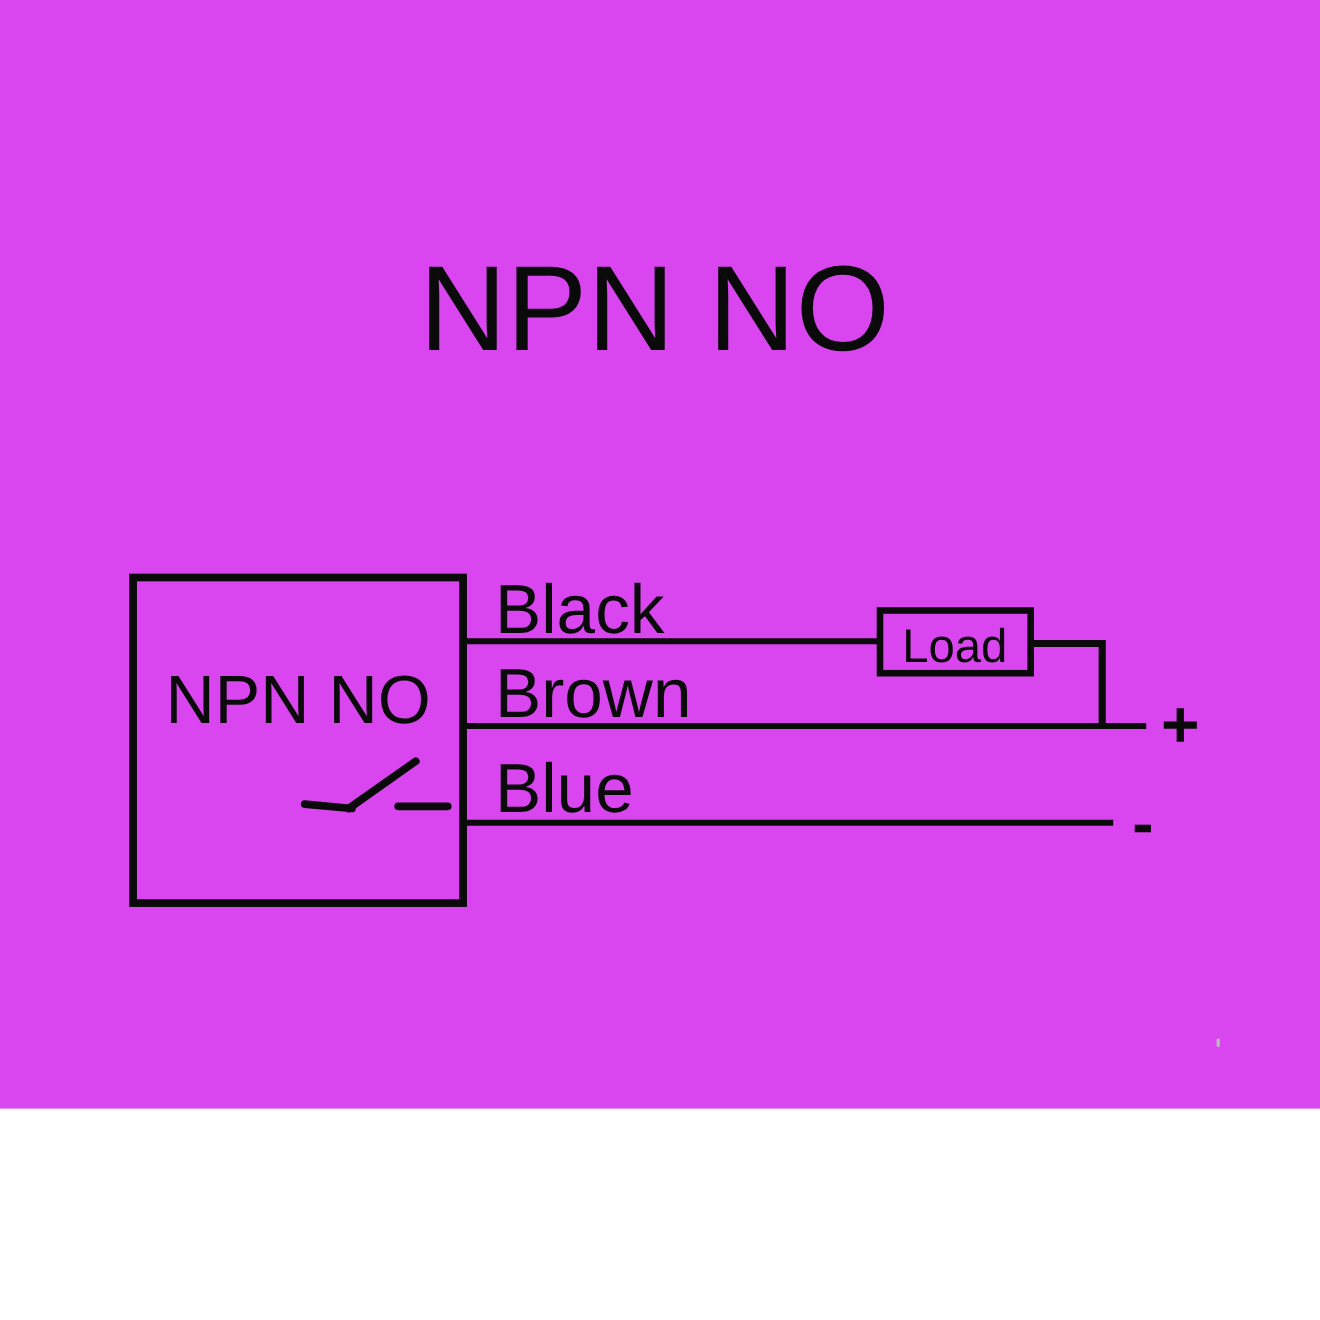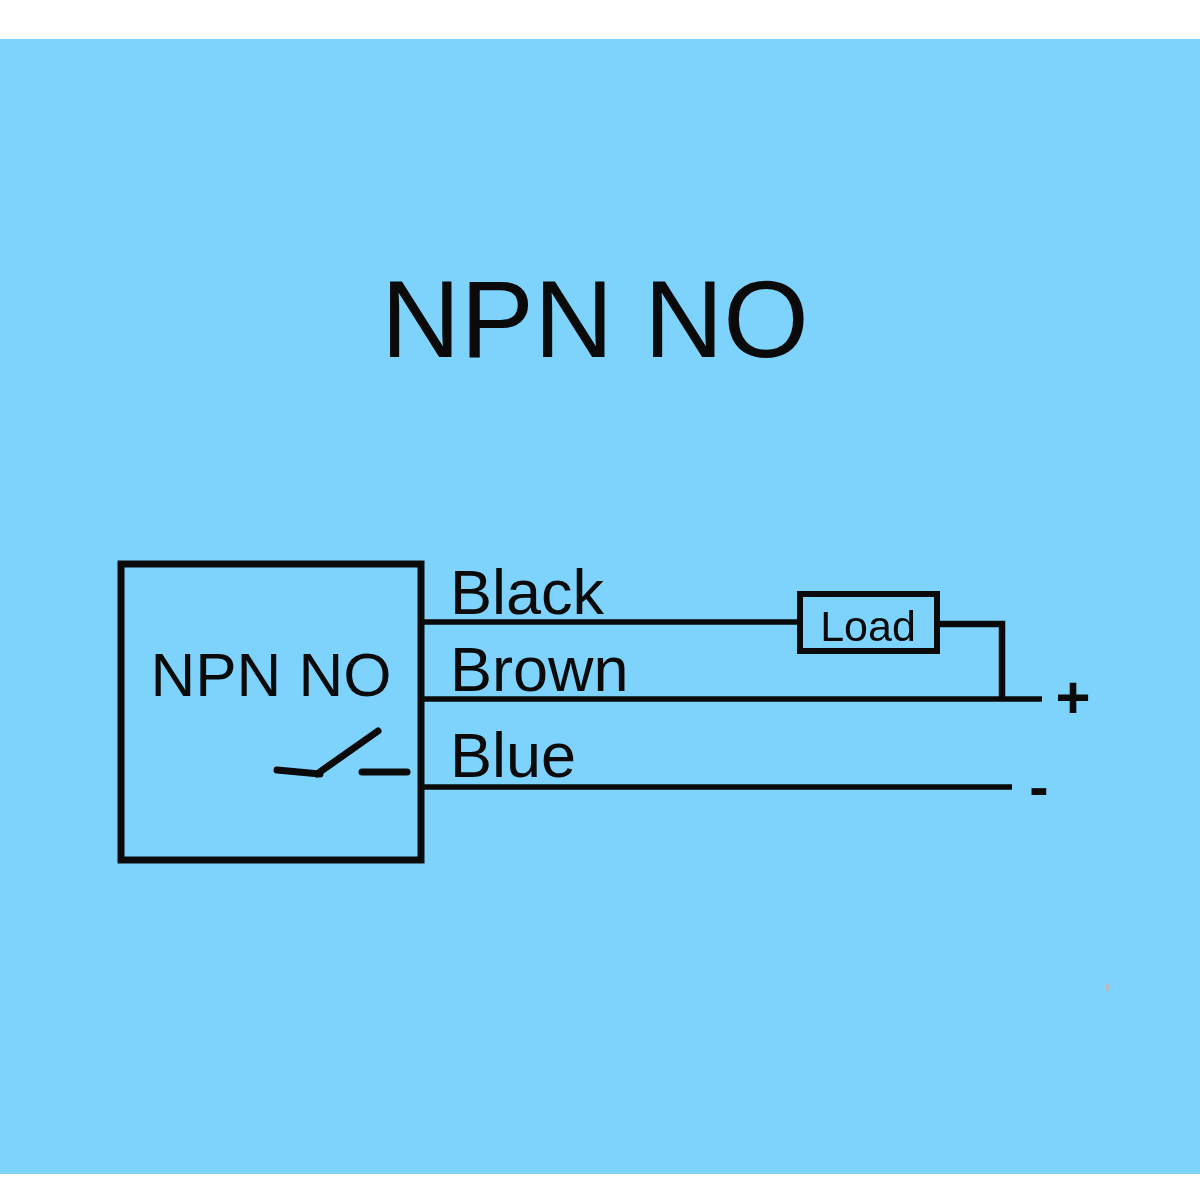--- a/index.html
+++ b/index.html
@@ -3,25 +3,24 @@
 <meta charset="utf-8">
 <style>
   html, body {
     margin: 0;
     padding: 0;
     background: #ffffff;
   }
   .page {
     position: relative;
     width: 1200px;
-    height: 1135px;
-    background: #7dd3fc;
+    height: 1008px;
+    background: #d946ef;
     overflow: hidden;
     font-family: "Liberation Sans", sans-serif;
-    margin-top: 39px;
   }
   svg text {
     font-family: "Liberation Sans", sans-serif;
     fill: #0a0a0a;
   }
   .title-text     { font-size: 110px; }
   .box-label      { font-size: 62px;  }
   .wire-label     { font-size: 63px;  }
   .load-label     { font-size: 43px;  }
   .terminal-label { font-size: 60px; font-weight: bold; }

